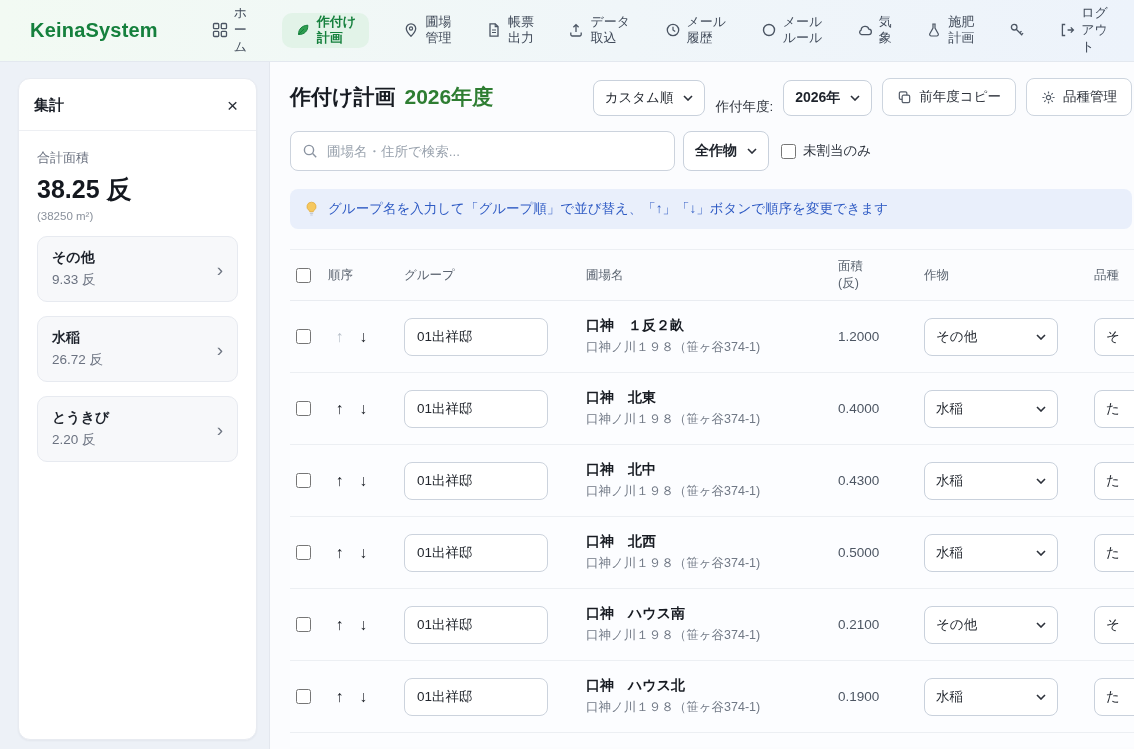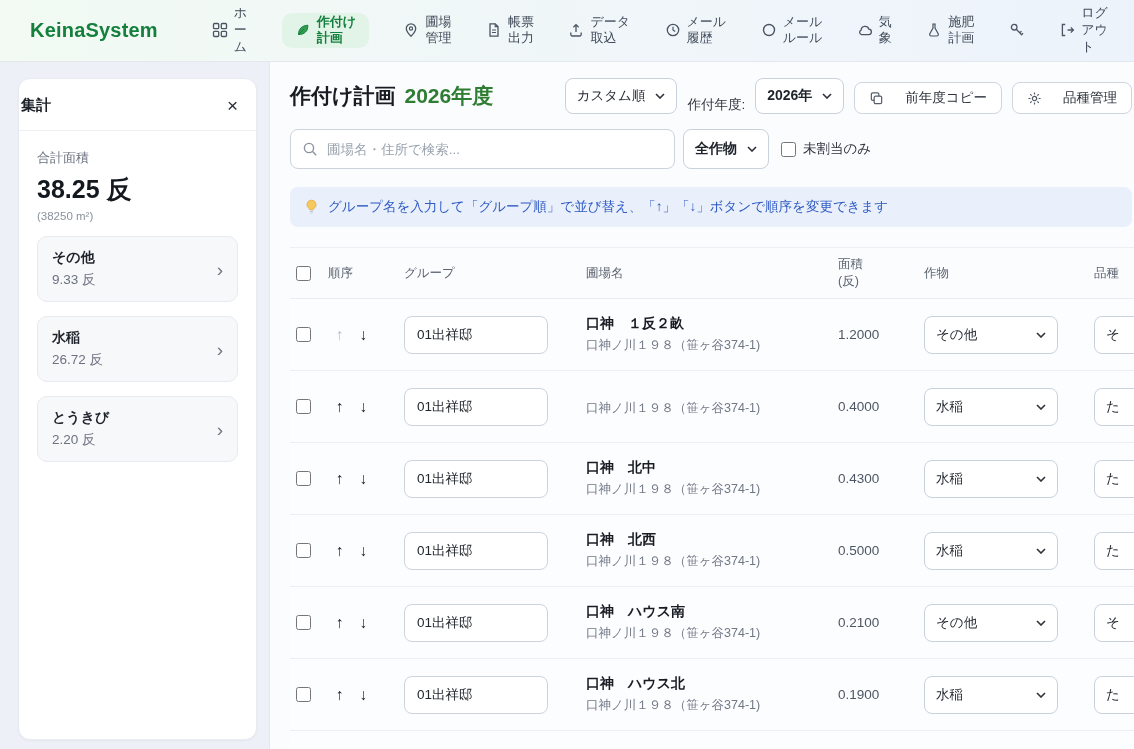--- a/index.html
+++ b/index.html
@@ -17,21 +17,21 @@
   .navitem.active { background:#e2f3e8; border-radius:10px; padding:1px 13px; color:#15803d; font-weight:600; }
   .nicon { width:16px; height:16px; flex:none; }
   .keybtn { display:flex; align-items:center; }
 
   
   .layout { display:flex; height:687px; }
   .side { width:269px; flex:none; padding:16px 12px 10px 18px; }
   .panel { background:#fff; border:1px solid #e8ebf1; border-radius:12px; height:662px;
     box-shadow:0 1px 2px rgba(30,40,60,.05); display:flex; flex-direction:column; }
   .panel-head { display:flex; align-items:center; justify-content:space-between;
-    padding:17px 18px 15px 2px; border-bottom:1px solid #edeff3; }
+    padding:17px 18px 15px 15px; border-bottom:1px solid #edeff3; }
   .panel-title { font-size:15px; font-weight:700; color:#1c2129; }
   .closeb { background:none; border:none; font-size:19px; color:#2b3039; cursor:pointer; line-height:1; }
   .panel-body { padding:18px; }
   .total-label { font-size:13px; color:#6b7280; }
   .total-value { font-size:25px; font-weight:700; color:#14181f; margin-top:6px; }
   .total-sub { font-size:11.5px; color:#8a919c; margin-top:4px; }
   .gcard { margin-top:14px; background:#f7f8fa; border:1px solid #e7eaf0; border-radius:10px;
     padding:12px 14px; display:flex; align-items:center; justify-content:space-between; cursor:pointer; }
   .gcard:first-of-type { margin-top:22px; }
   .gname { font-size:14px; font-weight:700; color:#1d222b; }
@@ -42,22 +42,22 @@
   .main { flex:1; border-left:1px solid #e3e7ee; background:#fbfcfe; padding:16px 2px 0 20px; overflow:hidden; }
   .titlerow { display:flex; align-items:center; }
   .h1 { font-size:21px; font-weight:800; color:#171b22; }
   .h1year { font-size:21px; font-weight:800; color:#2e7d32; margin-left:9px; }
   .controls { margin-left:auto; display:flex; align-items:flex-end; gap:10px; }
   .sel { background:#fff; border:1px solid #c9d1dc; border-radius:8px; height:36px;
     display:inline-flex; align-items:center; justify-content:space-between; gap:10px;
     padding:0 11px; font-size:13.5px; color:#1e232b; cursor:pointer; }
   .sel-bold span { font-weight:700; font-size:14px; }
   .flabel { font-size:13.5px; color:#30353e; }
-  .btn { background:#fff; border:1px solid #cdd5df; border-radius:8px; height:32px;
-    display:inline-flex; align-items:center; gap:21px; padding:0 14px; font-size:13.5px; color:#2a2f38; cursor:pointer; }
+  .btn { background:#fff; border:1px solid #cdd5df; border-radius:8px; height:38px;
+    display:inline-flex; align-items:center; gap:7px; padding:0 14px; font-size:13.5px; color:#2a2f38; cursor:pointer; }
   .chev { flex:none; }
 
   .searchrow { display:flex; align-items:center; margin-top:15px; gap:8px; }
   .searchwrap { position:relative; width:385px; }
   .searchwrap svg { position:absolute; left:12px; top:12px; }
   .search { width:100%; height:40px; border:1px solid #ccd3dd; border-radius:8px; background:#fff;
     padding:0 12px 0 36px; font-size:13.5px; color:#23272e; font-family:inherit; }
   .search::placeholder { color:#9aa3ae; }
   .cropfilter { height:40px; font-weight:700; font-size:14px; }
   .chkwrap { display:flex; align-items:center; gap:7px; margin-left:4px; font-size:13.5px; color:#2c323c; }
@@ -331,20 +331,21 @@
       <div class="trow">
         <div class="c-check">
             <input type="checkbox" style="">
           </div>
         <div class="c-order">
           <button class="arrow">↑</button>
           <button class="arrow">↓</button>
         </div>
         <div><input class="ginput" type="text" value="01出祥邸" style=""></div>
         <div>
+          <div class="fname">口神　北東</div>
           <div class="faddr">口神ノ川１９８（笹ヶ谷374-1)</div>
         </div>
         <div class="c-area">0.4000</div>
         <div><div class="sel crop-sel">
           <span>水稲</span>
           <svg class="chev" width="10" height="6" viewBox="0 0 10 6">
                 <path d="M1 1l4 4 4-4" fill="none" stroke="#2c313a" stroke-width="1.6"></path>
               </svg>
         </div></div>
         <div><div class="sel variety-sel">

